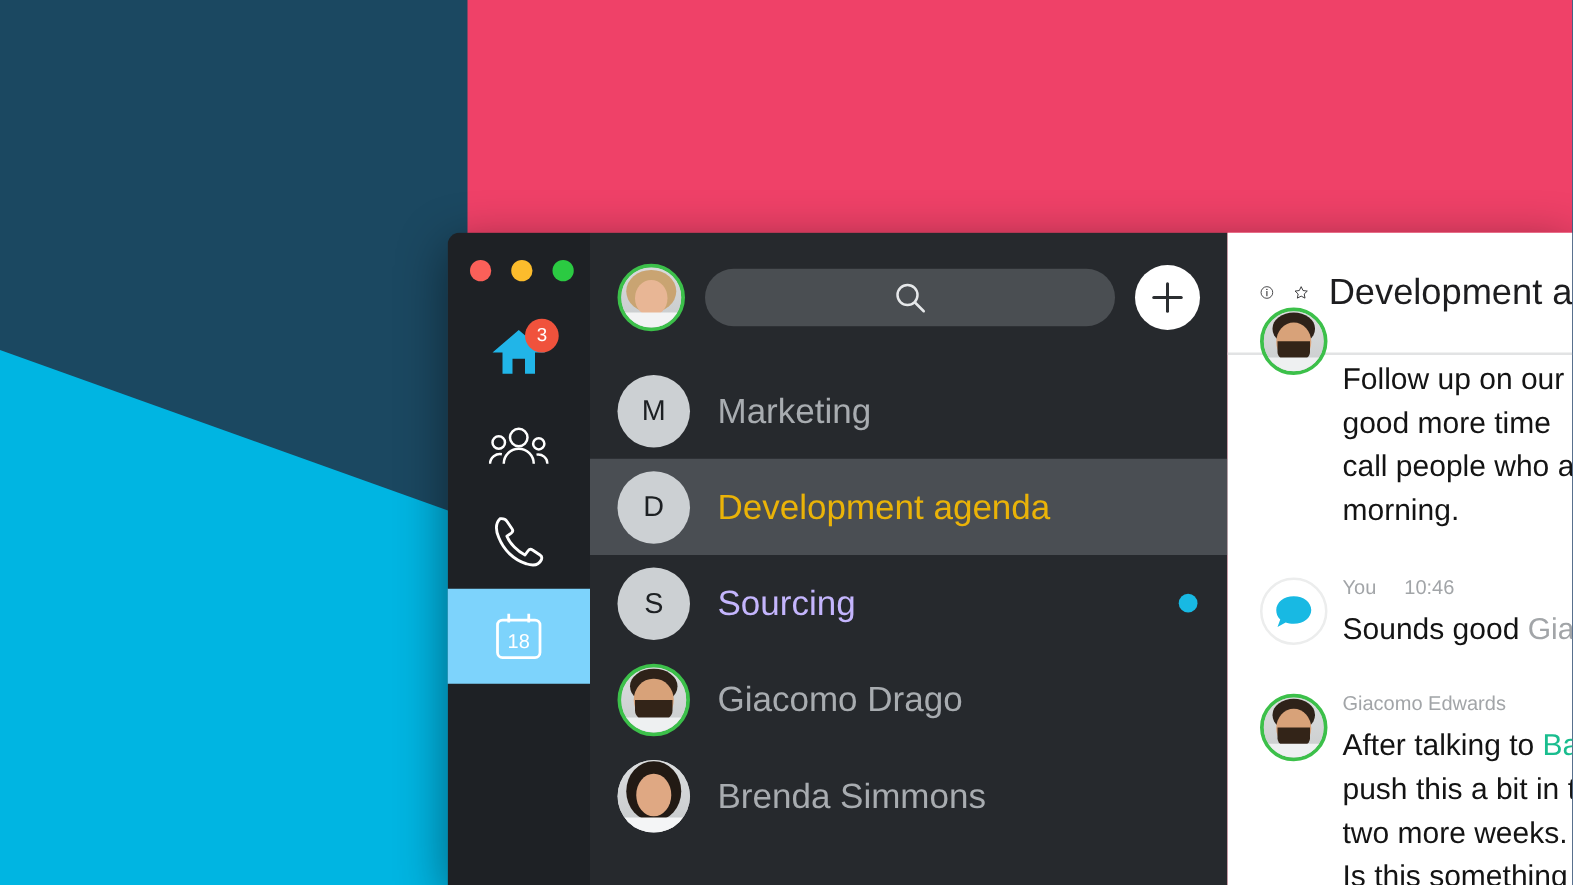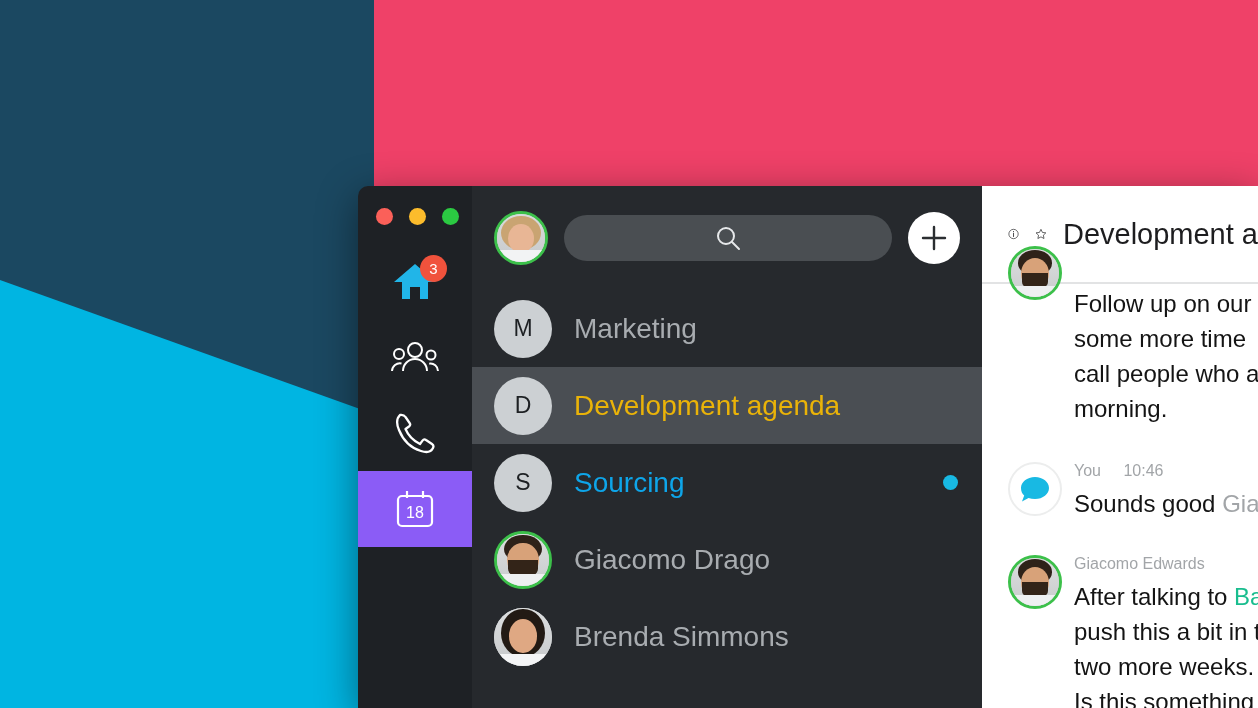--- a/index.html
+++ b/index.html
@@ -44,21 +44,21 @@
   .dot { width:17px; height:17px; border-radius:50%; }
   .dot.red { background:#fb6059; }
   .dot.yellow { background:#fcbc2c; }
   .dot.green { background:#2bca42; }
 
   .rail-items { margin-top:18px; }
   .rail-item {
     height:76px; display:flex; align-items:center; justify-content:center;
     position:relative;
   }
-  .rail-item.active { background:#8b5cf6; }
+  .rail-item.active { background:#7dd3fc; }
   .badge {
     position:absolute; top:12px; left:62px;
     min-width:27px; height:27px; border-radius:50%;
     background:#f0523c; color:#fff;
     font-size:15px; font-weight:400;
     display:flex; align-items:center; justify-content:center;
   }
 
   
   .list-panel {
@@ -94,21 +94,21 @@
   .conv-avatar {
     width:58px; height:58px; flex:0 0 58px; border-radius:50%;
     background:#ccd0d3; color:#1d2023;
     display:flex; align-items:center; justify-content:center;
     font-size:23px; overflow:hidden; position:relative;
   }
   .conv-avatar.photo { background:#cfd3d6; }
   .conv-avatar.ring { border:3px solid #3cc04a; width:58px; height:58px; }
   .conv-name { font-size:28px; color:#a8acb0; flex:1; }
   .conv-item.selected .conv-name { color:#eab308; }
-  .conv-name.bright { color:#0ea5e9; }
+  .conv-name.bright { color:#c4b5fd; }
   .unread-dot { width:15px; height:15px; border-radius:50%; background:#18b9e3; }
 
   
   .chat-pane {
     flex:1; background:#ffffff; position:relative; overflow:hidden;
   }
   .chat-head {
     height:98px; display:flex; align-items:center; gap:16px;
     padding:0 0 0 26px;
     border-bottom:2px solid #e2e3e4;
@@ -308,21 +308,21 @@
         <div class="msg-avatar ring" style="margin-top:-40px;">
           <div class="face f-man">
             <div class="hair"></div>
               <div class="skin"></div>
             <div class="beard"></div>
               <div class="shirt"></div>
           </div>
         </div>
         <div class="msg-body">
           <div class="msg-text">Follow up on our </div>
-          <div class="msg-text">some more time </div>
+          <div class="msg-text">good more time </div>
           <div class="msg-text">call people who a</div>
           <div class="msg-text">morning.</div>
         </div>
       </div>
 
       <div class="msg" style="padding-top:22px;">
         <div class="msg-avatar bubble">
           <svg width="30" height="28" viewBox="0 0 30 28">
             <path d="M15 2 C23 2 29 7 29 13 C29 19 23 24 15 24 C12.6 24 10.4 23.6 8.5 22.9
                      L2 26.5 L4.2 20.6 C2 18.6 1 16 1 13 C1 7 7 2 15 2 Z" fill="#18b9e3"></path>

